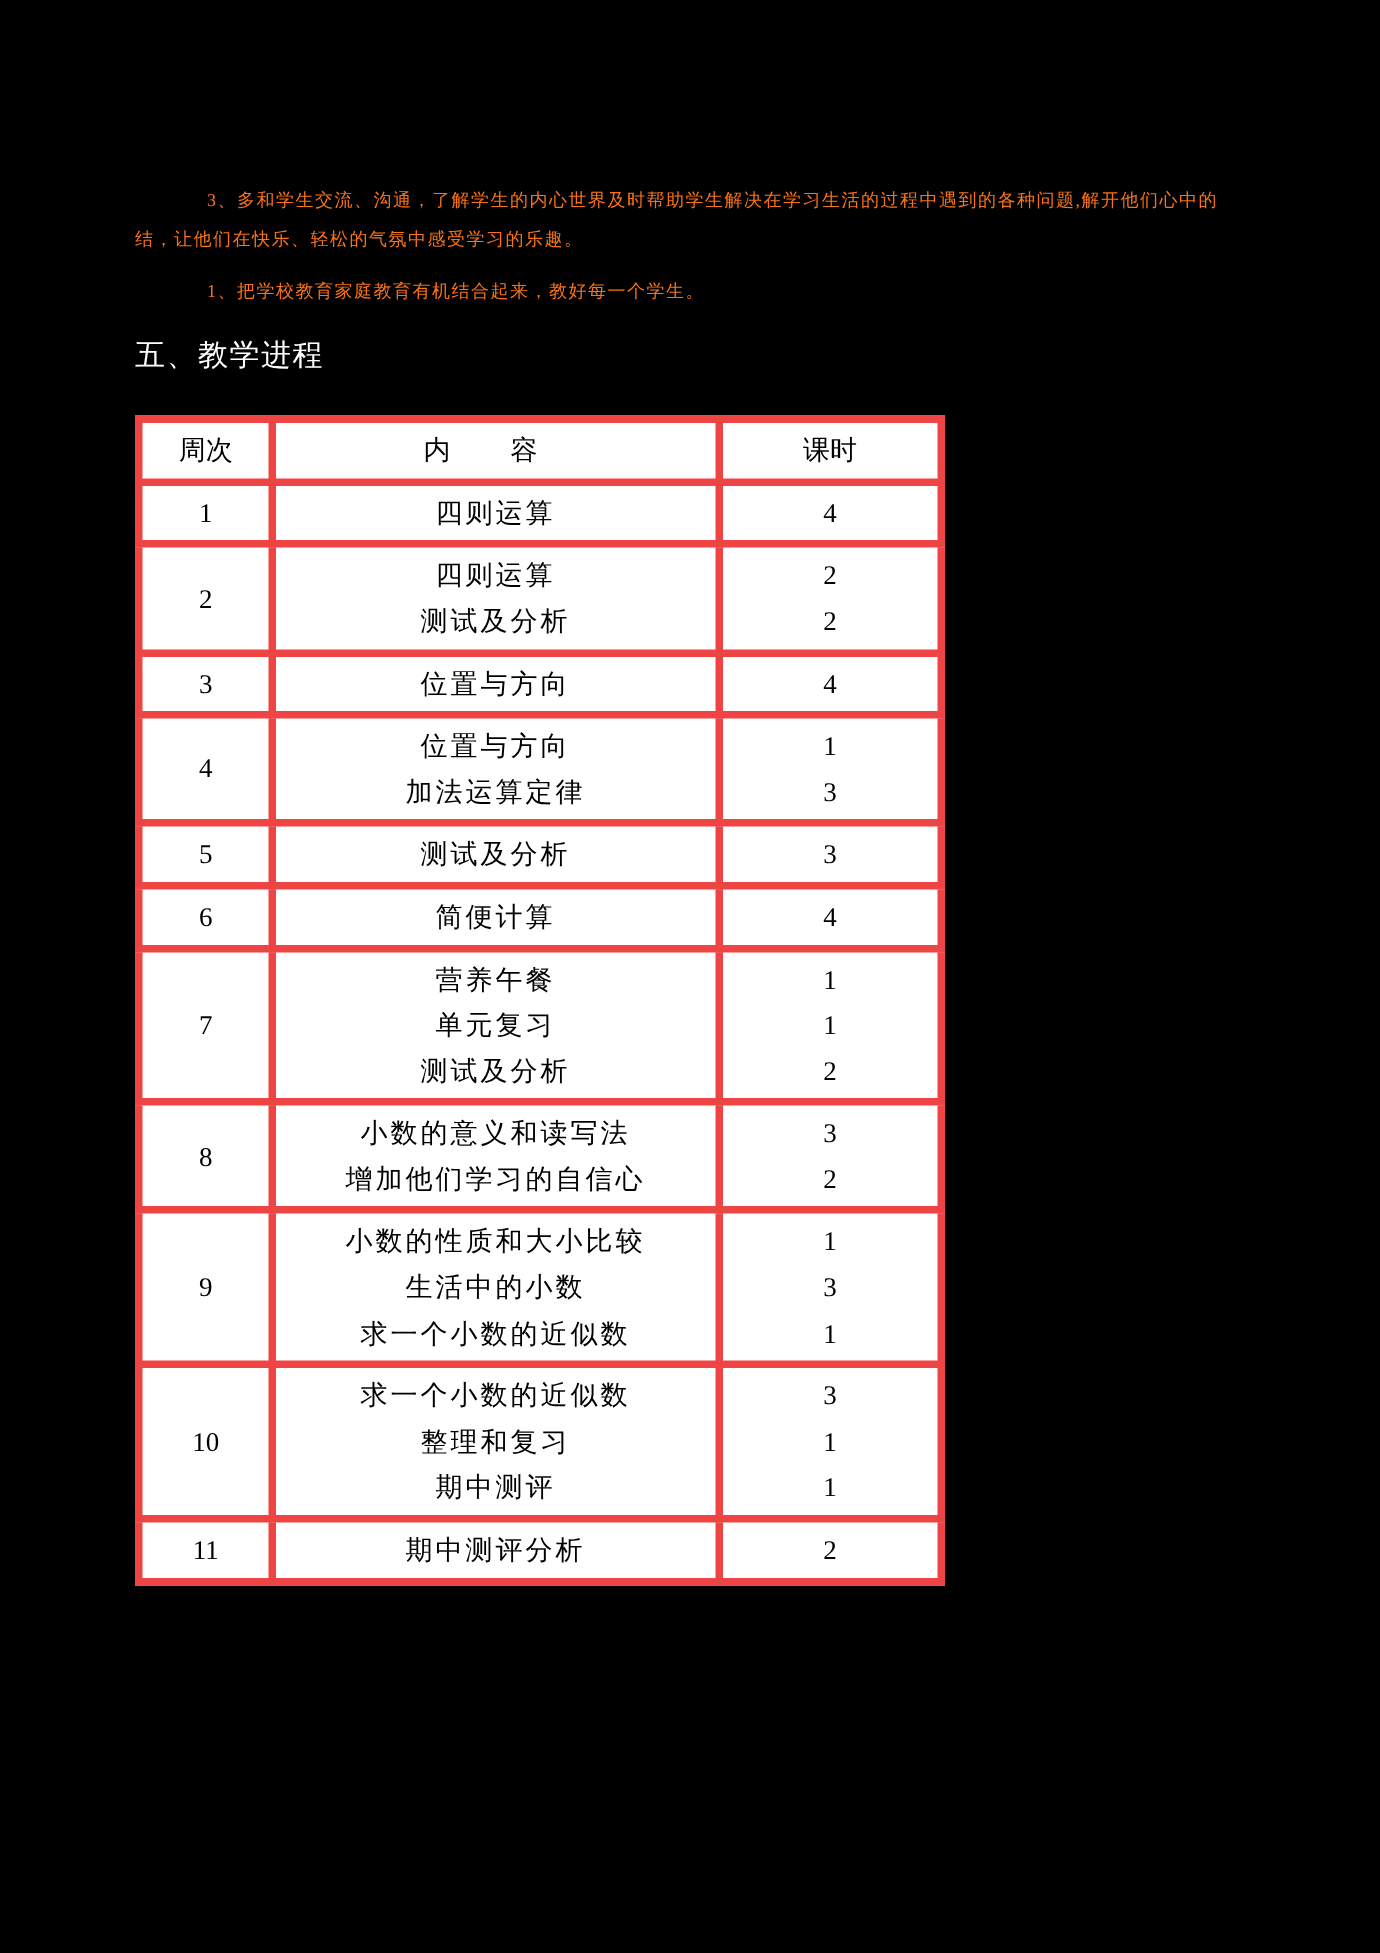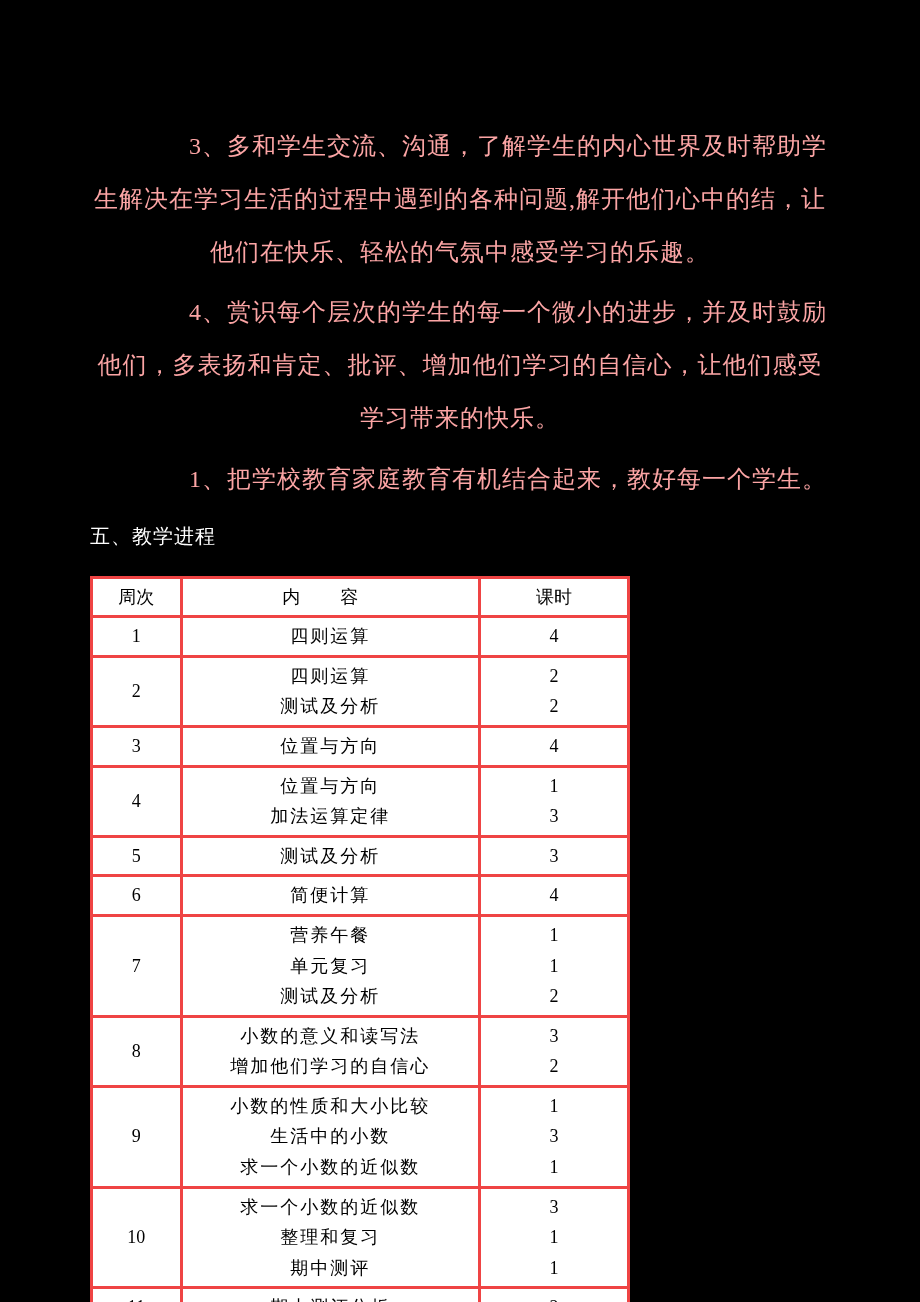--- a/index.html
+++ b/index.html
@@ -7,43 +7,42 @@
       background: #000;
       font-family: "SimSun", "宋体", serif;
       width: 920px;
       margin: 0 auto;
     }
     .page {
       background: #000;
       padding: 120px 90px 40px 90px;
     }
     .para {
-      color: #fca5a5;
-      font-size: 24px;
+      color: #f97316;
+      font-size: 12px;
       line-height: 2.2;
       text-indent: 4em;
       letter-spacing: 1px;
       margin-bottom: 8px;
-      text-align: center;
     }
     .section-title {
       color: #ffffff;
       font-size: 20px;
       line-height: 2.2;
       letter-spacing: 1px;
       margin-top: 4px;
       margin-bottom: 18px;
     }
     .table-wrap {
       background: #fff;
       width: 540px;
       border-collapse: collapse;
     }
     .table-wrap th, .table-wrap td {
-      border: 3px solid #ef4444;
+      border: 5px solid #ef4444;
       font-size: 18px;
       color: #000;
       font-weight: normal;
       text-align: center;
       padding: 3px 6px;
       line-height: 1.7;
       vertical-align: middle;
     }
     .table-wrap th {
       font-size: 18px;
@@ -60,21 +59,20 @@
     .multi-line {
       white-space: pre-line;
     }
   </style>
 </head>
 <body>
 
 <div class="page">
 
   <p class="para">3、多和学生交流、沟通，了解学生的内心世界及时帮助学生解决在学习生活的过程中遇到的各种问题,解开他们心中的结，让他们在快乐、轻松的气氛中感受学习的乐趣。</p>
-  <p class="para">4、赏识每个层次的学生的每一个微小的进步，并及时鼓励他们，多表扬和肯定、批评、增加他们学习的自信心，让他们感受学习带来的快乐。</p>
   <p class="para">1、把学校教育家庭教育有机结合起来，教好每一个学生。</p>
 
   <p class="section-title">五、教学进程</p>
 
   <table class="table-wrap">
     <thead>
       <tr>
         <th class="col-week">周次</th>
         <th class="col-content"><span class="header-content-inner">内容</span></th>
         <th class="col-hours">课时</th>

